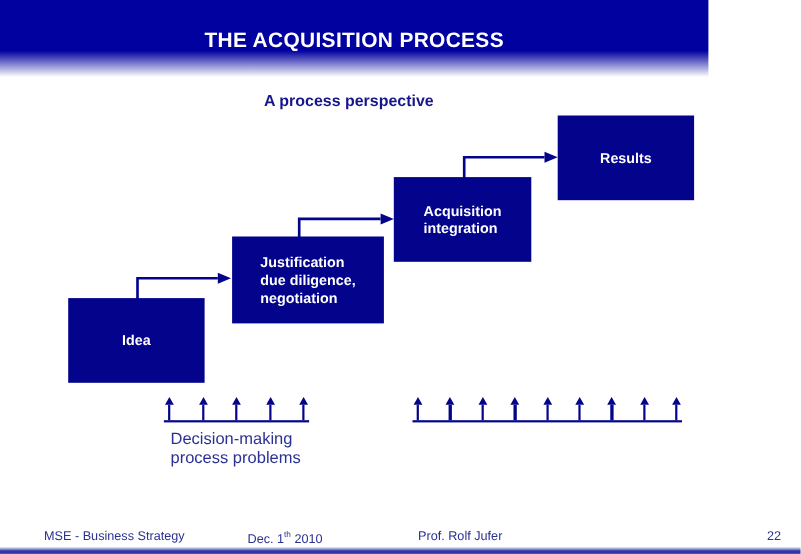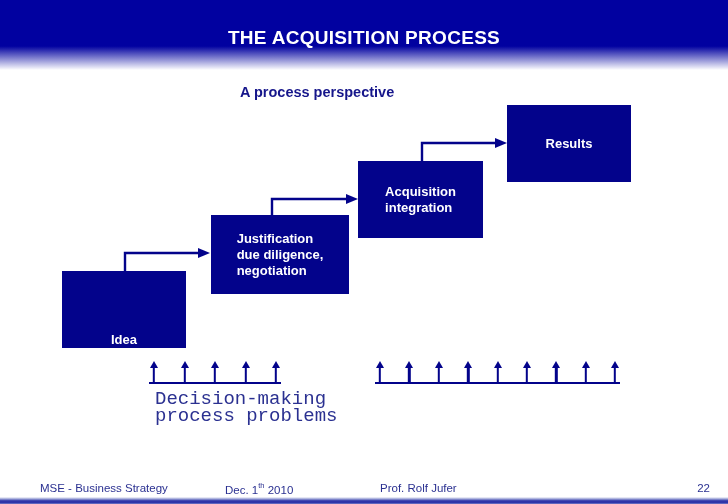--- a/index.html
+++ b/index.html
@@ -8,21 +8,21 @@
     --text-navy:#2B3191;
     --subtitle:#16168B;
   }
   html,body{margin:0;padding:0;background:#fff;}
   .slide{
     position:relative;width:728px;height:504px;background:#ffffff;overflow:hidden;
     font-family:"Liberation Sans", sans-serif;
   }
   
   .header{
-    position:absolute;left:0;top:0;width:728px;height:70px;
+    position:absolute;left:0;top:0;width:644px;height:70px;
     background:linear-gradient(to bottom,var(--header) 0%,var(--header) 66%,#ffffff 100%);
   }
   .title{
     position:absolute;left:0;top:27px;width:100%;text-align:center;
     color:#ffffff;font-weight:bold;font-size:19px;letter-spacing:.3px;
   }
   .subtitle{
     position:absolute;left:240px;top:84px;
     color:var(--subtitle);font-weight:bold;font-size:14.5px;
   }
@@ -30,21 +30,21 @@
   .connectors{position:absolute;left:0;top:0;}
   .cline{fill:none;stroke:var(--navy);stroke-width:2.4;}
   .chead{fill:var(--navy);stroke:none;}
   
   .box{
     position:absolute;background:var(--navy);
     display:flex;align-items:center;justify-content:center;
     color:#ffffff;font-weight:bold;font-size:13px;line-height:16px;
   }
   .box span{white-space:pre-line;text-align:left;}
-  .box-idea{left:62px;top:271px;width:124px;height:77px;align-items:flex-end;}
+  .box-idea{left:62px;top:271px;width:124px;height:77px;}
   .box-justification{left:211px;top:215px;width:138px;height:79px;}
   .box-acquisition{left:358px;top:161px;width:125px;height:77px;}
   .box-results{left:507px;top:105px;width:124px;height:77px;}
   
   .bracket{
     position:absolute;height:21px;border-bottom:2.4px solid var(--navy);
     display:flex;justify-content:space-between;align-items:flex-start;
     box-sizing:content-box;
   }
   .bracket-1{left:149px;top:361px;width:132px;}
@@ -53,23 +53,22 @@
   .up-arrow::before{
     content:"";position:absolute;left:50%;transform:translateX(-50%);
     bottom:0;width:2.4px;height:14px;background:var(--navy);
   }
   .up-arrow::after{
     content:"";position:absolute;left:50%;transform:translateX(-50%);top:0;
     border-left:4.5px solid transparent;border-right:4.5px solid transparent;
     border-bottom:7px solid var(--navy);
   }
   .bracket-label{
-    position:absolute;color:var(--text-navy);font-size:19px;line-height:17px;
+    position:absolute;color:var(--text-navy);font-size:15px;line-height:17px;
     white-space:pre-line;
-    font-family:Liberation Mono, monospace;
   }
   .label-1{left:155px;top:391px;}
   .label-2{left:402px;top:392px;}
   
   .source{
     position:absolute;left:29px;top:449px;color:var(--text-navy);
     font-size:9.3px;white-space:pre;
   }
   .footer span.fitem{position:absolute;top:482px;color:var(--text-navy);font-size:11.5px;white-space:pre;}
   .footer-course{left:28px;padding-left:12px;}

